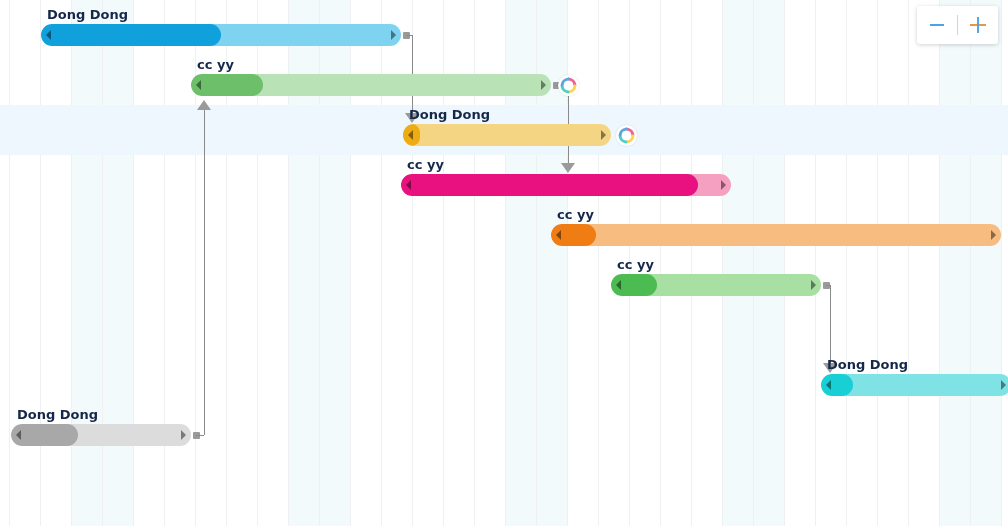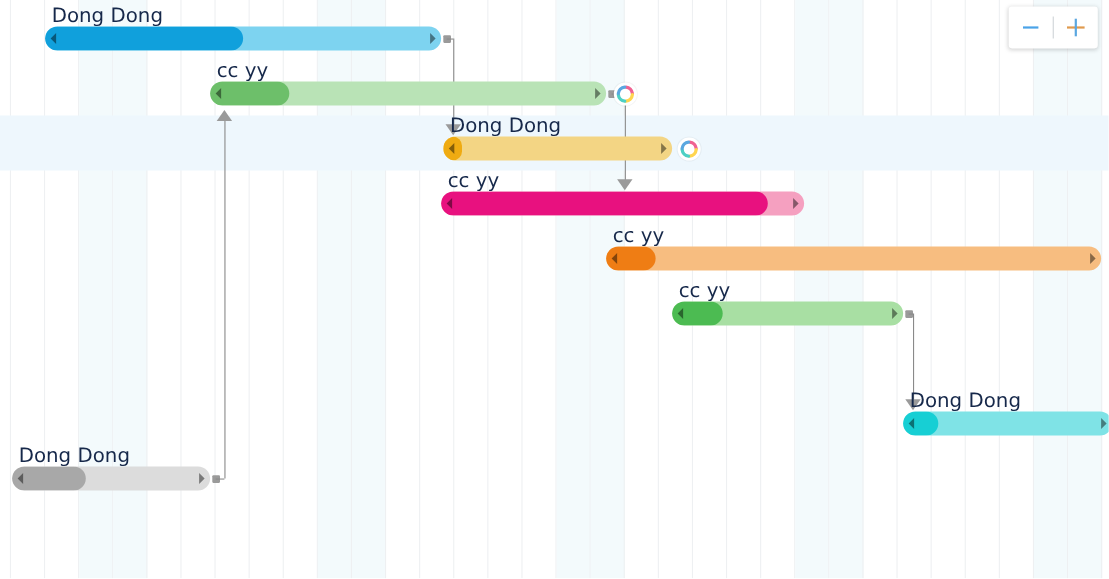--- a/index.html
+++ b/index.html
@@ -21,21 +21,21 @@
   .cline.h{height:1px;}
   .cdot{position:absolute;width:7px;height:7px;background:#9a9a9a;border-radius:1px;}
   .carrow{position:absolute;width:0;height:0;border-left:7px solid transparent;
           border-right:7px solid transparent;}
   .carrow.down{border-top:10px solid #9a9a9a;}
   .carrow.up{border-bottom:10px solid #9a9a9a;}
 
   
   .task{position:absolute;z-index:3;}
   .task-label{position:absolute;bottom:100%;left:6px;margin-bottom:2px;
-              white-space:nowrap;font-size:18px;color:#16284a;line-height:15px;}
+              white-space:nowrap;font-size:13px;color:#16284a;line-height:15px;font-weight:bold;}
   .bar{position:absolute;left:0;top:0;height:22px;border-radius:11px;overflow:hidden;}
   .bar .fill{position:absolute;left:0;top:0;height:100%;border-radius:11px;}
   .handle{position:absolute;top:50%;transform:translateY(-50%);
           width:0;height:0;border-top:5px solid transparent;border-bottom:5px solid transparent;}
   .handle.left{left:5px;border-right:5px solid rgba(0,0,0,.45);}
   .handle.right{right:5px;border-left:5px solid rgba(0,0,0,.45);}
 
   
   .ring{position:absolute;z-index:4;width:21px;height:21px;border-radius:50%;
         background:#fff;box-shadow:0 0 0 1px rgba(0,0,0,.04);}

